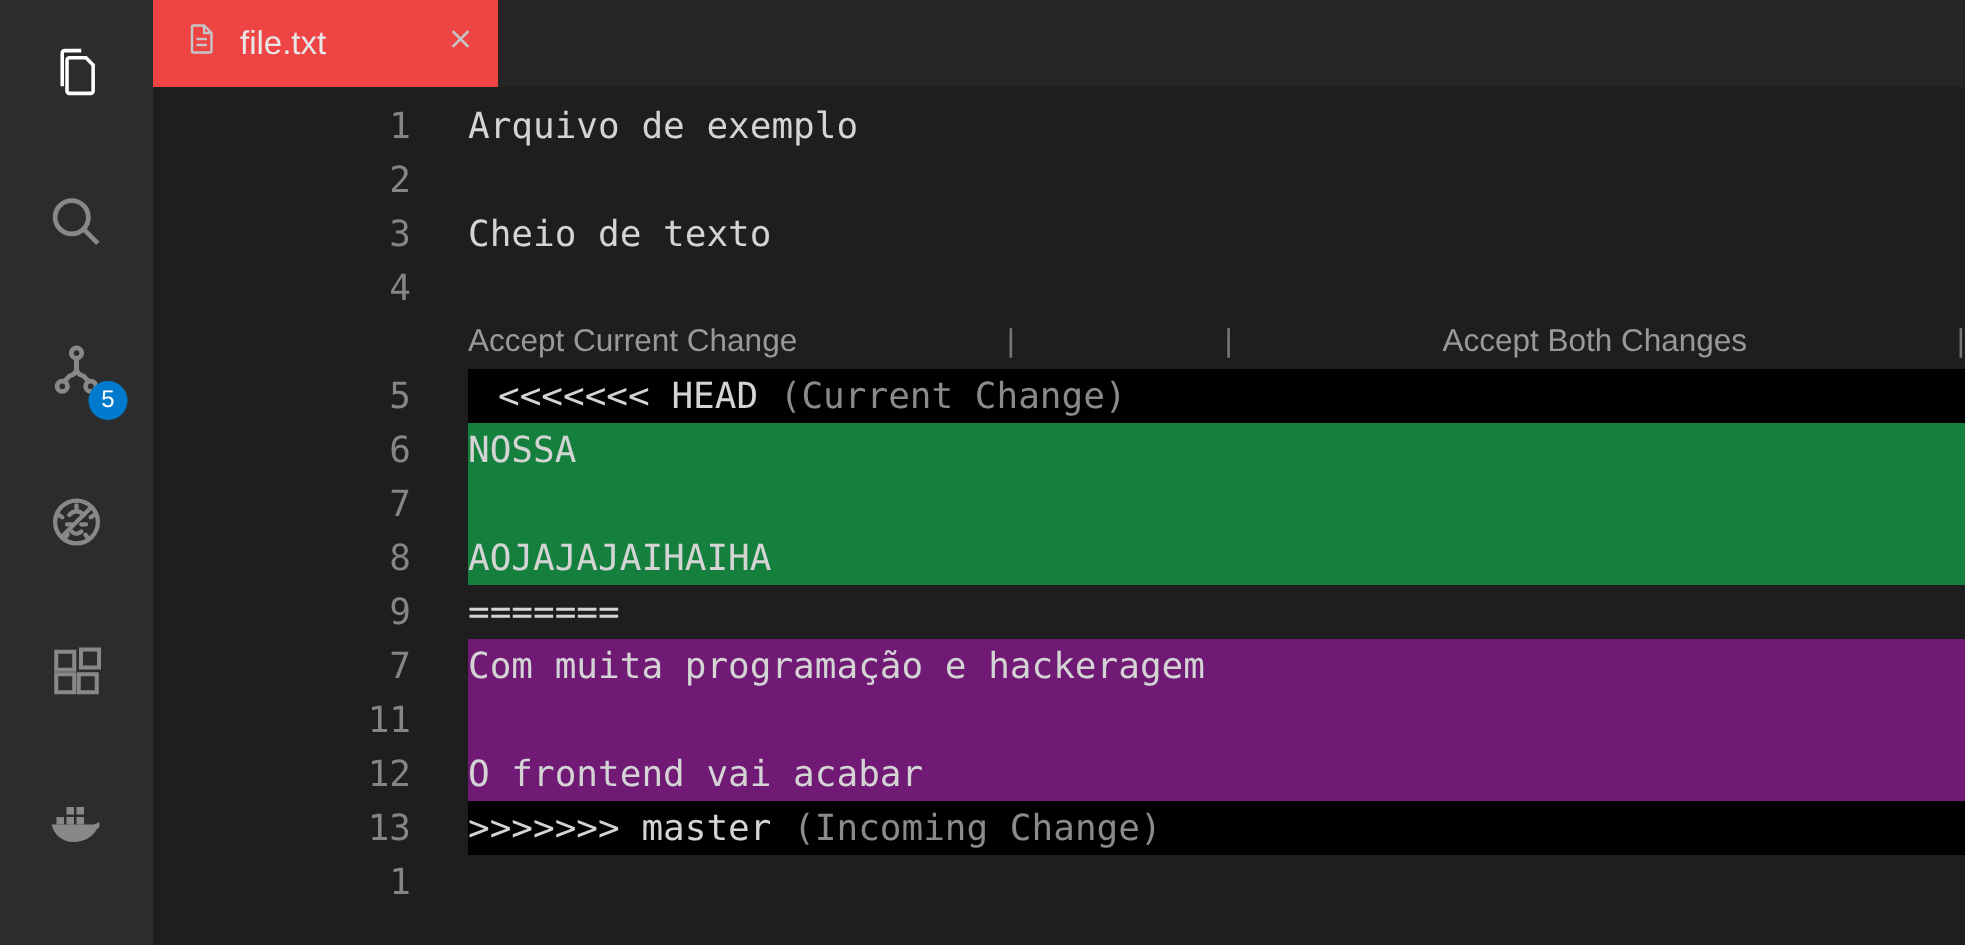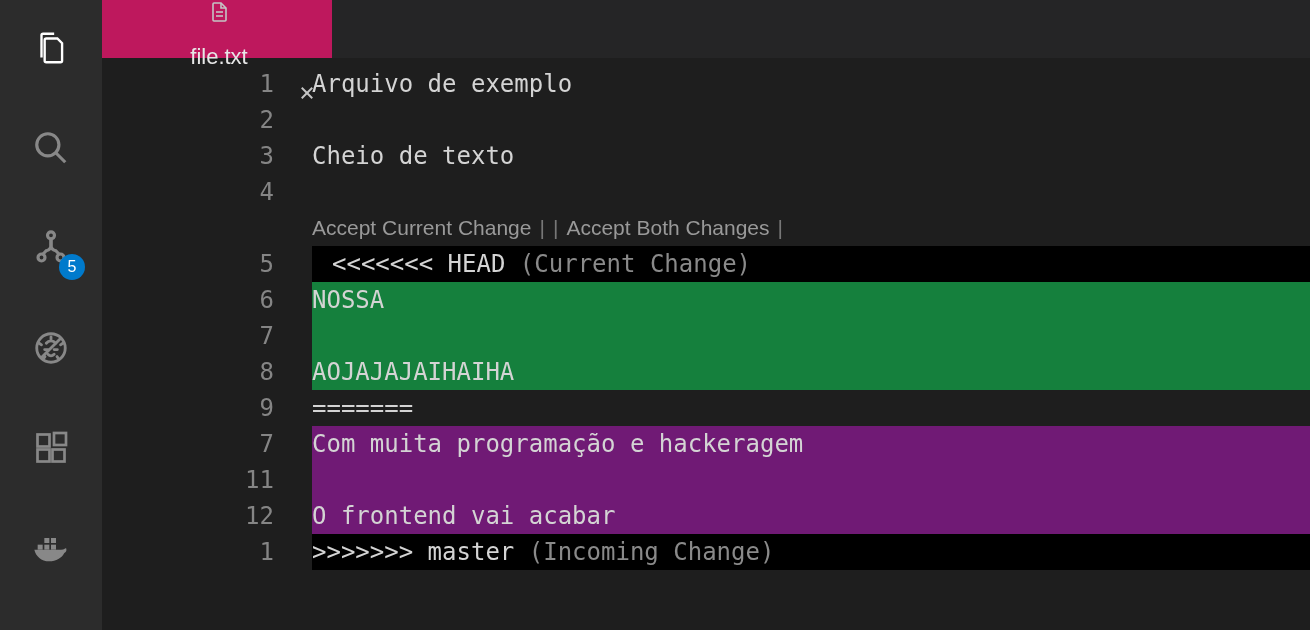--- a/index.html
+++ b/index.html
@@ -51,29 +51,28 @@
     flex-direction: column;
     background: #1e1e1e;
   }
   .tabs {
     height: 58px;
     background: #252526;
     display: flex;
     align-items: stretch;
   }
   .tab {
-    background: #be185d;
+    background: #ef4444;
     display: flex;
     align-items: center;
     padding: 0 16px 0 20px;
     gap: 14px;
     color: #e7e7e7;
     font-size: 22px;
     min-width: 230px;
-    flex-direction: column;
   }
   .tab .file-icon { color: #c5c5c5; }
   .tab .close { color: #c5c5c5; margin-left: auto; font-size: 20px; }
   .editor {
     flex: 1;
     display: flex;
     font-family: "SF Mono", Menlo, Consolas, monospace;
     font-size: 24px;
     line-height: 36px;
     padding-top: 8px;
@@ -93,20 +92,21 @@
   }
   .code .row { height: 36px; white-space: pre; }
   .codelens {
     height: 36px;
     color: #999999;
     font-family: -apple-system, BlinkMacSystemFont, "Segoe UI", sans-serif;
     font-size: 21px;
     display: flex;
     align-items: center;
     gap: 8px;
+    justify-content: space-between;
   }
   .codelens .sep { color: #777; }
   .bg-head-strong { background: #000000; padding-left: 20px; }
   .bg-head { background: #15803d; }
   .bg-sep { background: #1e1e1e; }
   .bg-incoming { background: #701a75; }
   .bg-incoming-strong { background: #000000; }
   .dim { color: #8a8a8a; }
 </style>
 </head>
@@ -191,20 +191,21 @@
       <div class="ln">4</div>
       <div class="codelens-spacer"></div>
       <div class="ln">5</div>
       <div class="ln">6</div>
       <div class="ln">7</div>
       <div class="ln">8</div>
       <div class="ln">9</div>
       <div class="ln">7</div>
       <div class="ln">11</div>
       <div class="ln">12</div>
+      <div class="ln">13</div>
       <div class="ln">1</div>
     </div>
 
     <div class="code">
       <div class="row">Arquivo de exemplo</div>
       <div class="row"></div>
       <div class="row">Cheio de texto</div>
       <div class="row"></div>
       <div class="codelens">
         <span>Accept Current Change</span>

